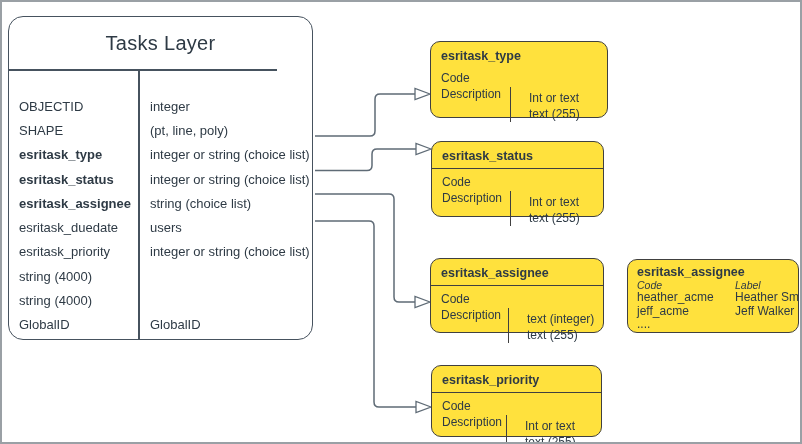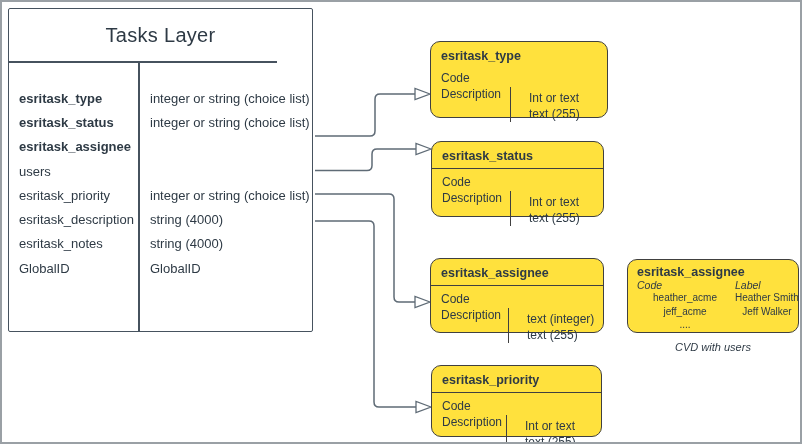--- a/index.html
+++ b/index.html
@@ -10,23 +10,23 @@
     background:#ffffff;
     border:2px solid #9aa0a5;
     font-family:"Liberation Sans", sans-serif;
     color:var(--text_color,#2e3a45);
     overflow:hidden;
   }
   .connectors{position:absolute;left:0;top:0;pointer-events:none;}
 
   
   .etable{
-    position:absolute;left:6px;top:6px;width:305px;height:324px;
+    position:absolute;left:6px;top:14px;width:305px;height:324px;
     box-sizing:border-box;
-    border:1.5px solid #46525e;border-radius:2px;
+    border:1.5px solid #46525e;border-radius:15px;
     background:#ffffff;
   }
   .etable-title{
     height:50px;line-height:52px;text-align:center;
     font-size:20px;letter-spacing:.3px;
   }
   .etable-underline{
     position:absolute;left:0;top:52px;width:268px;height:1.5px;
     background:#46525e;
   }
@@ -61,21 +61,21 @@
     position:absolute;left:625px;top:257px;width:172px;height:74px;
     box-sizing:border-box;
     background:var(--box_fill,#ffe13d);
     border:1.3px solid var(--box_border,#404040);
     border-radius:10px;
     padding:5px 0 0 9px;overflow:hidden;
   }
   .cvd-title{font-size:12.5px;font-weight:bold;white-space:nowrap;}
   .cvd-grid{display:grid;grid-template-columns:96px auto;column-gap:2px;}
   .cvd-head{font-style:italic;font-size:10.5px;line-height:12px;}
-  .cvd-cell{font-size:10px;line-height:13.5px;white-space:nowrap;text-align:center;}
+  .cvd-cell{font-size:12px;line-height:13.5px;white-space:nowrap;}
   .cvd-caption{
     position:absolute;left:625px;top:339px;width:172px;
     text-align:center;font-style:italic;font-size:11px;
   }
 </style>
 </head>
 <body>
 
 <div class="page">
 
@@ -93,43 +93,51 @@
       <polygon points="429,405 414,399.5 414,410.5"></polygon>
     </g>
   </svg>
 
   <div class="etable">
     <div class="etable-title">Tasks Layer</div>
     <div class="etable-underline"></div>
     <div class="etable-coldiv"></div>
     <div class="etable-rows">
       <div class="trow">
+        <div class="field">OBJECTID</div>
+        <div class="ftype">integer</div>
+      </div>
+      <div class="trow">
+        <div class="field">SHAPE</div>
+        <div class="ftype">(pt, line, poly)</div>
+      </div>
+      <div class="trow">
         <div class="field bold">esritask_type</div>
         <div class="ftype">integer or string (choice list)</div>
       </div>
       <div class="trow">
         <div class="field bold">esritask_status</div>
         <div class="ftype">integer or string (choice list)</div>
       </div>
       <div class="trow">
         <div class="field bold">esritask_assignee</div>
-      </div>
-      <div class="trow">
+        <div class="ftype">string (choice list)</div>
+      </div>
+      <div class="trow">
+        <div class="field">esritask_duedate</div>
         <div class="ftype">users</div>
       </div>
       <div class="trow">
         <div class="field">esritask_priority</div>
         <div class="ftype">integer or string (choice list)</div>
       </div>
       <div class="trow">
-        <div class="field">esritask_description</div>
         <div class="ftype">string (4000)</div>
       </div>
       <div class="trow">
-        <div class="field">esritask_notes</div>
         <div class="ftype">string (4000)</div>
       </div>
       <div class="trow">
         <div class="field">GlobalID</div>
         <div class="ftype">GlobalID</div>
       </div>
     </div>
   </div>
 
   <div class="ybox nosep" style="left:428px;top:39px;width:178px;height:77px;">
@@ -196,15 +204,14 @@
     <div class="cvd-grid">
       <div class="cvd-head">Code</div>
       <div class="cvd-head">Label</div>
       <div class="cvd-cell">heather_acme</div>
       <div class="cvd-cell">Heather Smith</div>
       <div class="cvd-cell">jeff_acme</div>
       <div class="cvd-cell">Jeff Walker</div>
       <div class="cvd-cell">....</div>
     </div>
   </div>
-  <div class="cvd-caption">CVD with users</div>
 
 </div>
 
 </body></html>

